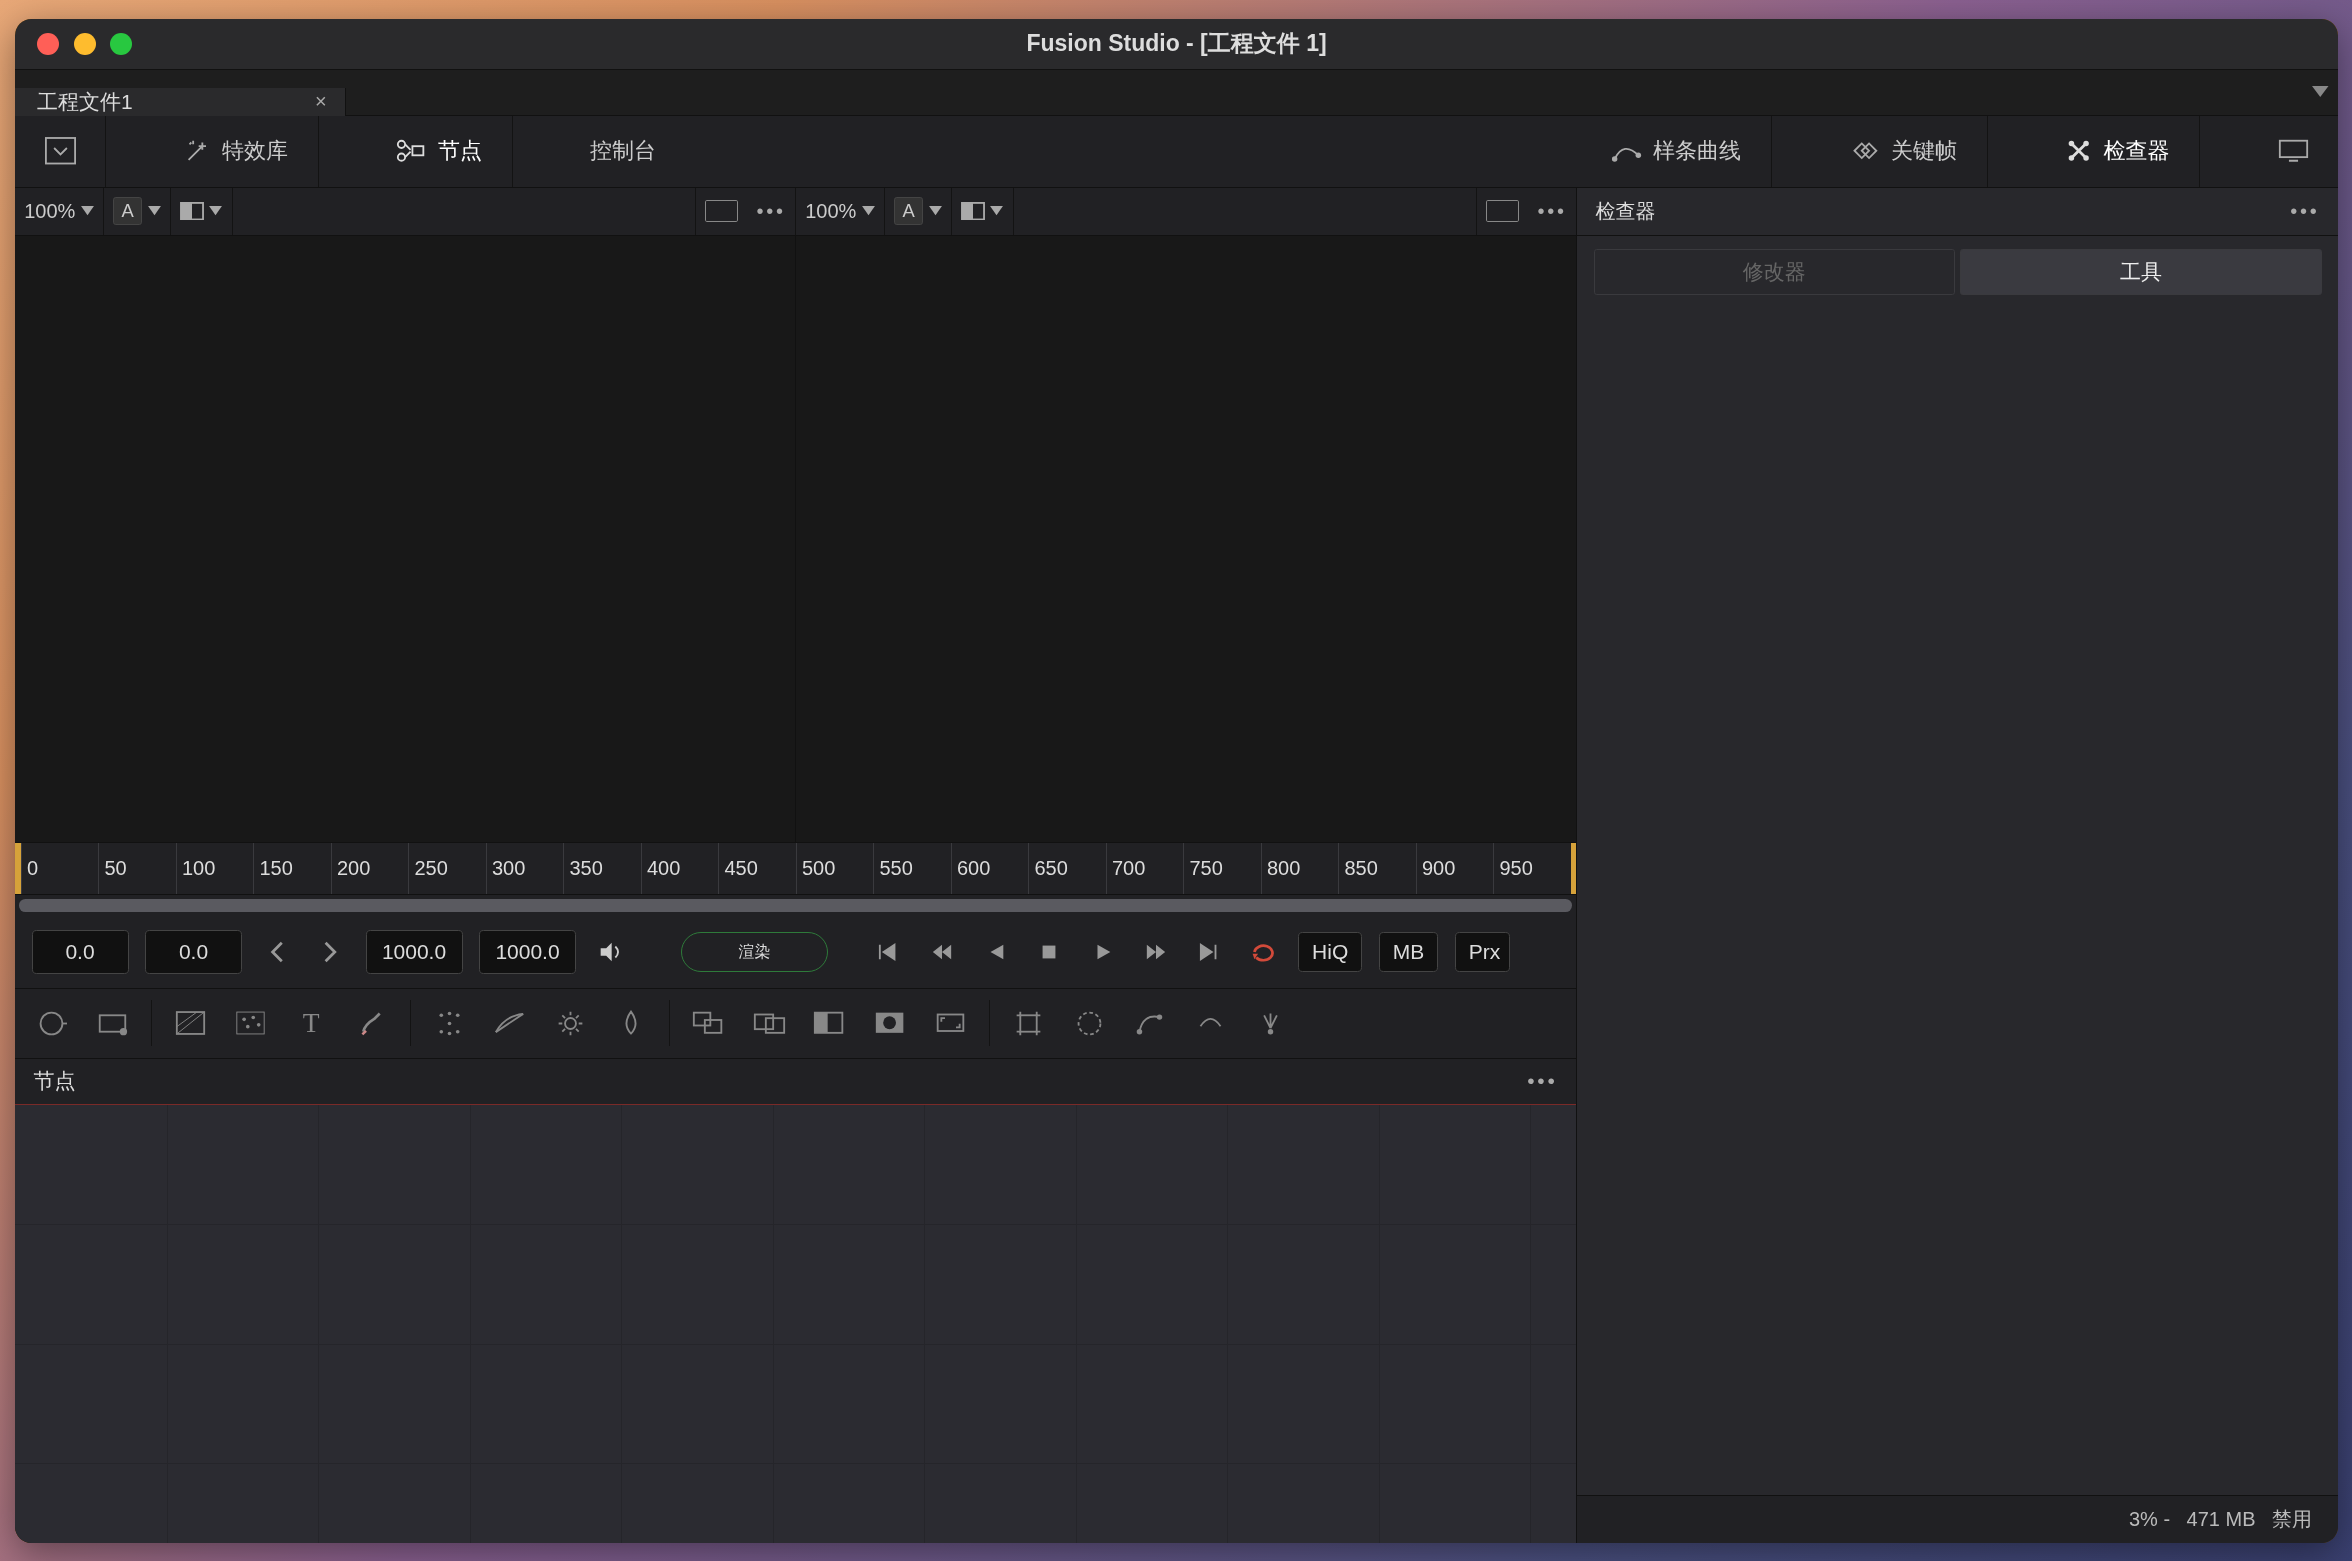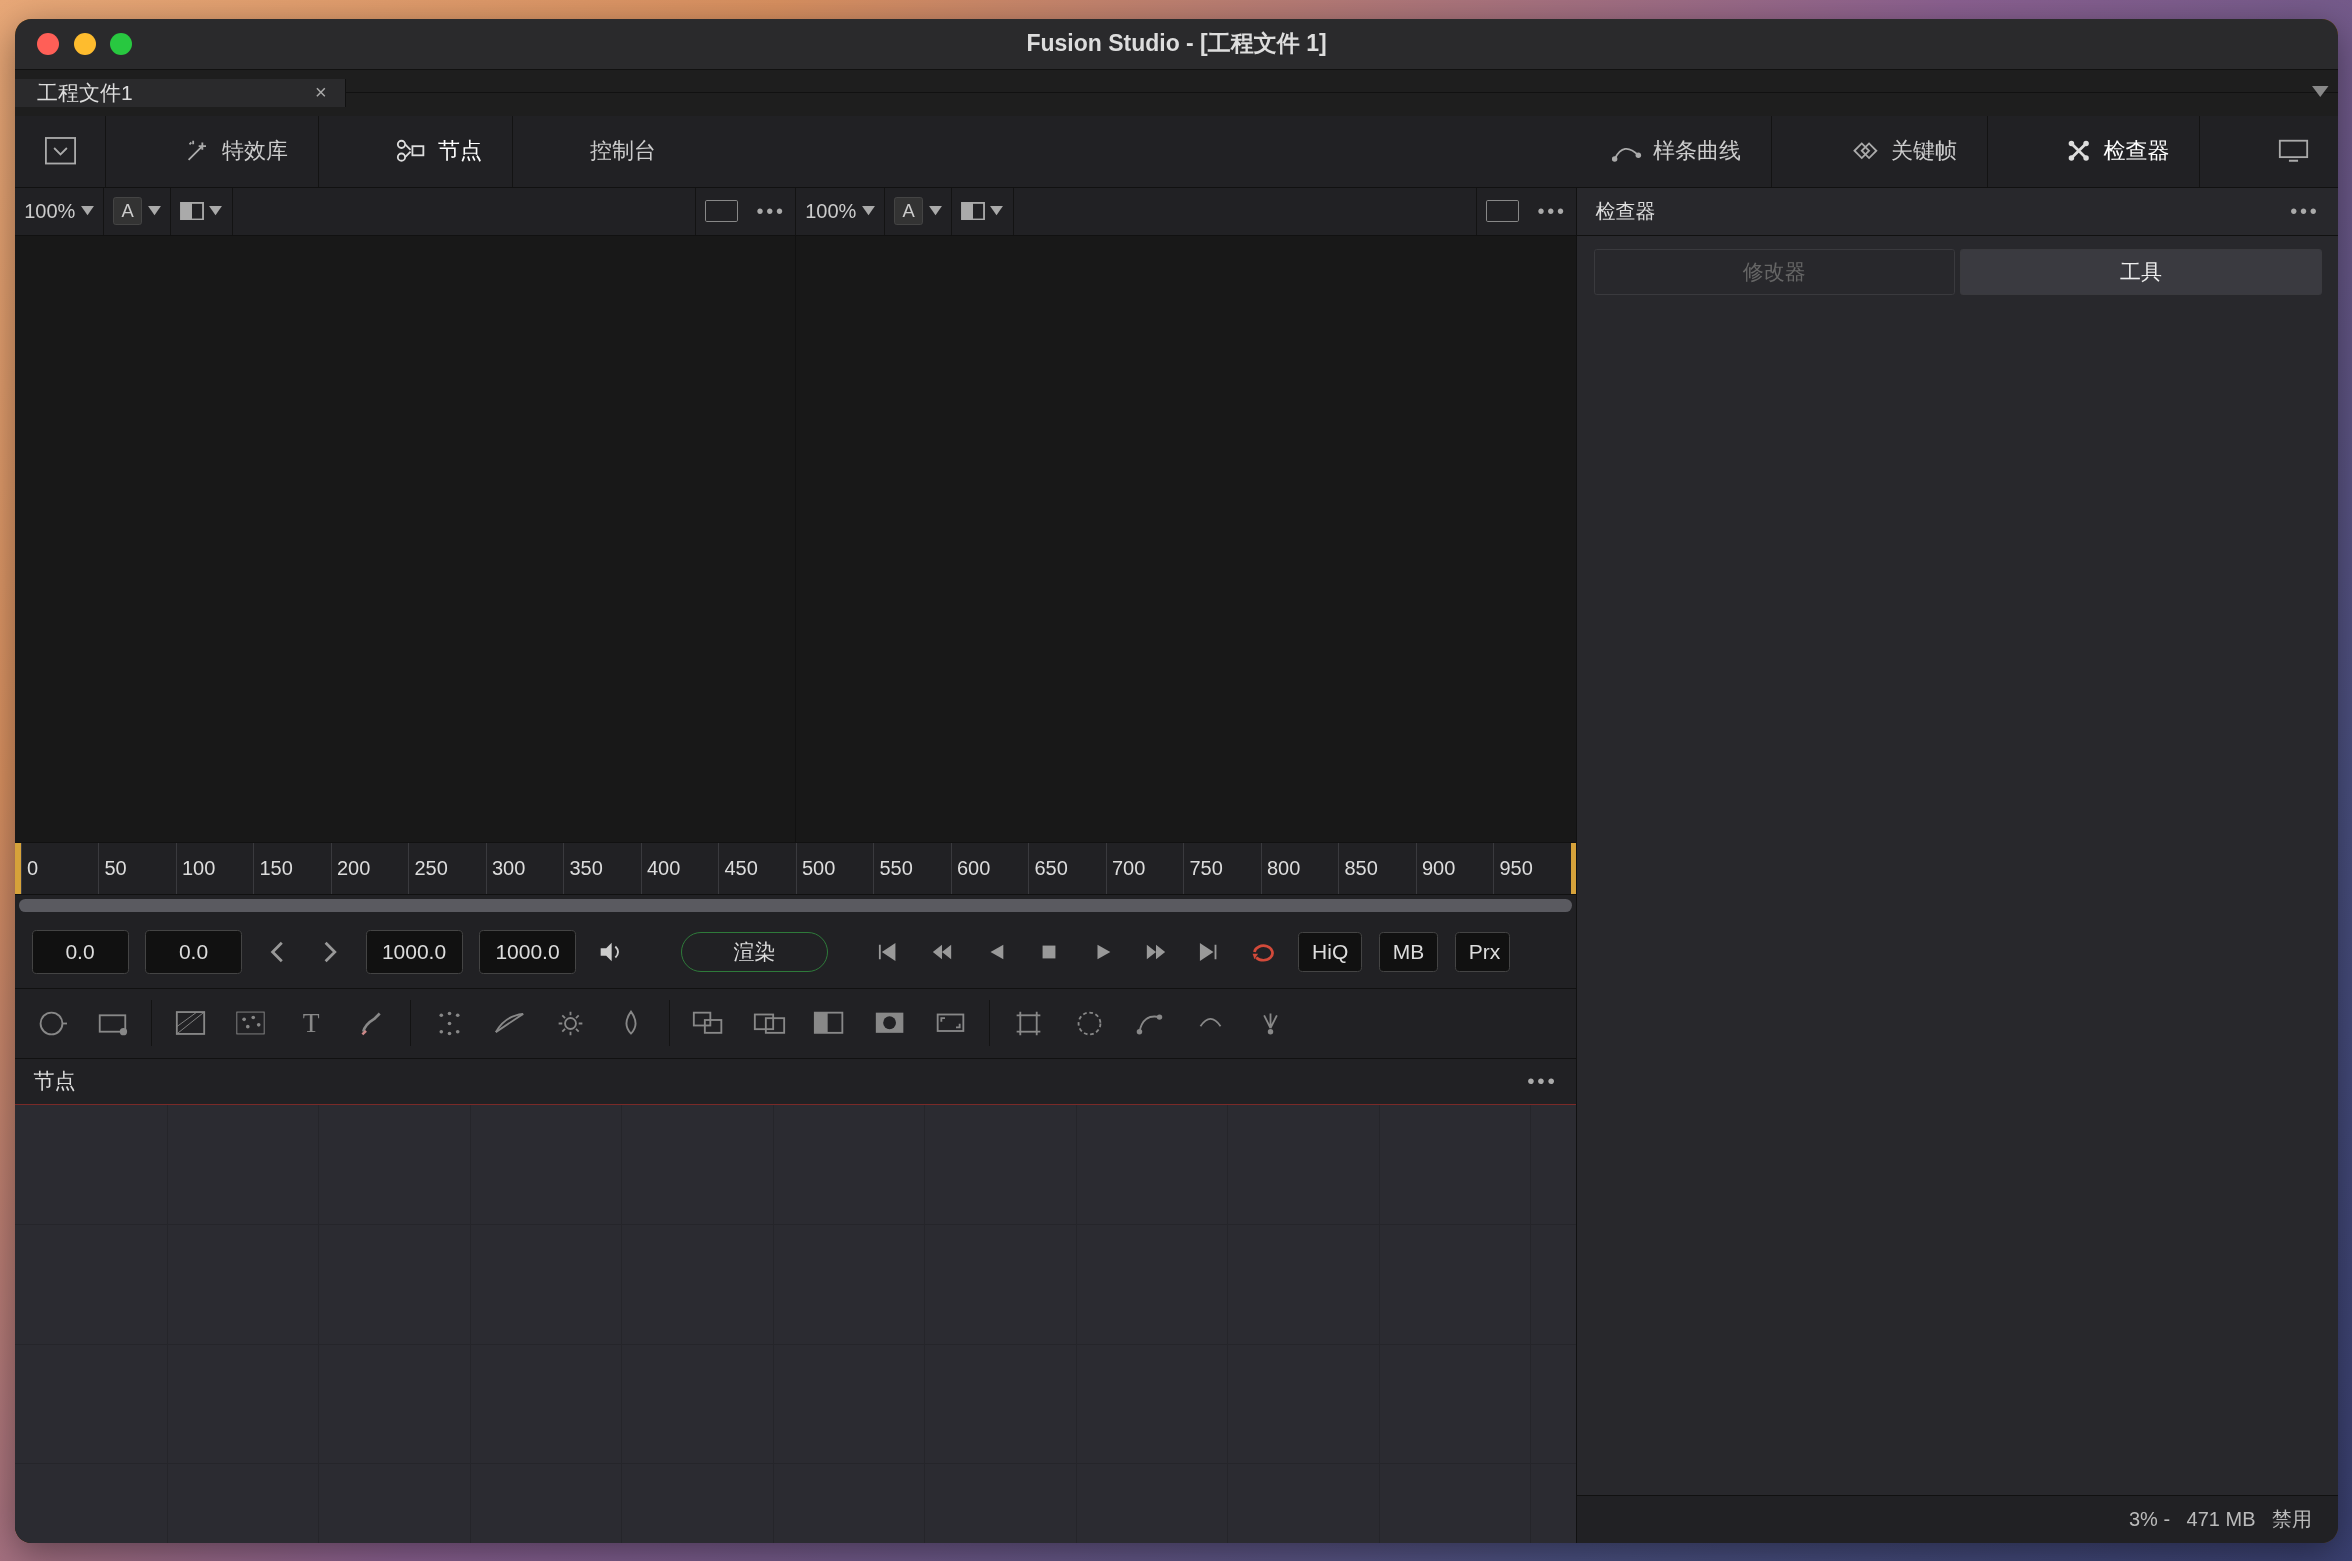--- a/index.html
+++ b/index.html
@@ -33,21 +33,21 @@
 .traffic { display: flex; gap: 14.7px; margin-left: 22px; }
 .tl { width: 22px; height: 22px; border-radius: 50%; }
 .tl.close { background: #ff5f57; }
 .tl.min   { background: #febc2e; }
 .tl.max   { background: #28c840; }
 .title { position: absolute; left: 50%; transform: translateX(-50%); color: #ddd; font-size: 23px; font-weight: 600; }
 .tabrow {
   height: 46px;
   background: #1e1e1e;
   display: flex;
-  align-items: center;
+  align-items: flex-end;
   position: relative;
 }
 .tab {
   width: 331px;
   background: #2a2a2c;
   display: flex;
   align-items: center;
   padding: 0 22px;
   color: #ddd;
   font-size: 21px;
@@ -93,21 +93,21 @@
 
 .ruler { height:53px; background:#212124; display:flex; align-items:center; position:relative; border-top:0.9px solid #111; border-bottom:0.9px solid #111;}
 .ruler .mark-edge { width:5.5px; height:100%; background:#d6a23a;}
 .ruler .ticks { flex:1; position:relative; height:100%;}
 .tick { position:absolute; top:0; height:100%; border-left:0.9px solid #3a3a3e; color:#ddd; font-size:20px; padding-left:5.5px; display:flex; align-items:center;}
 .scrollbar { height:22px; background:#212124; display:flex; align-items:center; padding:0 3.7px;}
 .sb-track { flex:1; height:13px; background:#5a5a60; border-radius:6.4px;}
 
 .transport { height:72px; background:#212124; display:flex; align-items:center; gap:16.5px; padding:0 16.5px; border-bottom:0.9px solid #111;}
 .numbox { width:97px; height:44px; background:#111; border:0.9px solid #444; border-radius:4.6px; display:flex; align-items:center; justify-content:center; color:#ddd; font-size:21px;}
-.renderbtn { width:147px; height:40px; border:0.9px solid #2e7a3a; border-radius:20px; color:#ddd; display:flex; align-items:center; justify-content:center; font-size:21px;text-align:right;}
+.renderbtn { width:147px; height:40px; border:0.9px solid #2e7a3a; border-radius:20px; color:#ddd; display:flex; align-items:center; justify-content:center; font-size:16px;text-align:right;}
 .ticon { color:#999; display:flex; align-items:center; justify-content:center; width:37px; height:37px;}
 .loopicon { color:#d24a3a;}
 .chip { height:40px; padding:0 13px; background:#111; border:0.9px solid #444; border-radius:4.6px; display:flex; align-items:center; color:#ddd; font-size:21px;}
 
 .shelf { height:70px; background:#212124; display:flex; align-items:center; gap:5.5px; padding:0 9.2px; border-bottom:0.9px solid #111;}
 .shelf .s { width:55px; height:55px; display:flex; align-items:center; justify-content:center; color:#888; border-radius:2.8px;}
 .shelf .sep { width:0.9px; height:46px; background:#131313; margin:0 5.5px;}
 
 .nodehdr { height:46px; background:#212124; display:flex; align-items:center; padding:0 18.4px; color:#ddd; font-size:21px; border-bottom:1.8px solid #7a2a28; justify-content:space-between;}
 .nodegrid { flex:1; background:#2b2b31; position:relative;}

